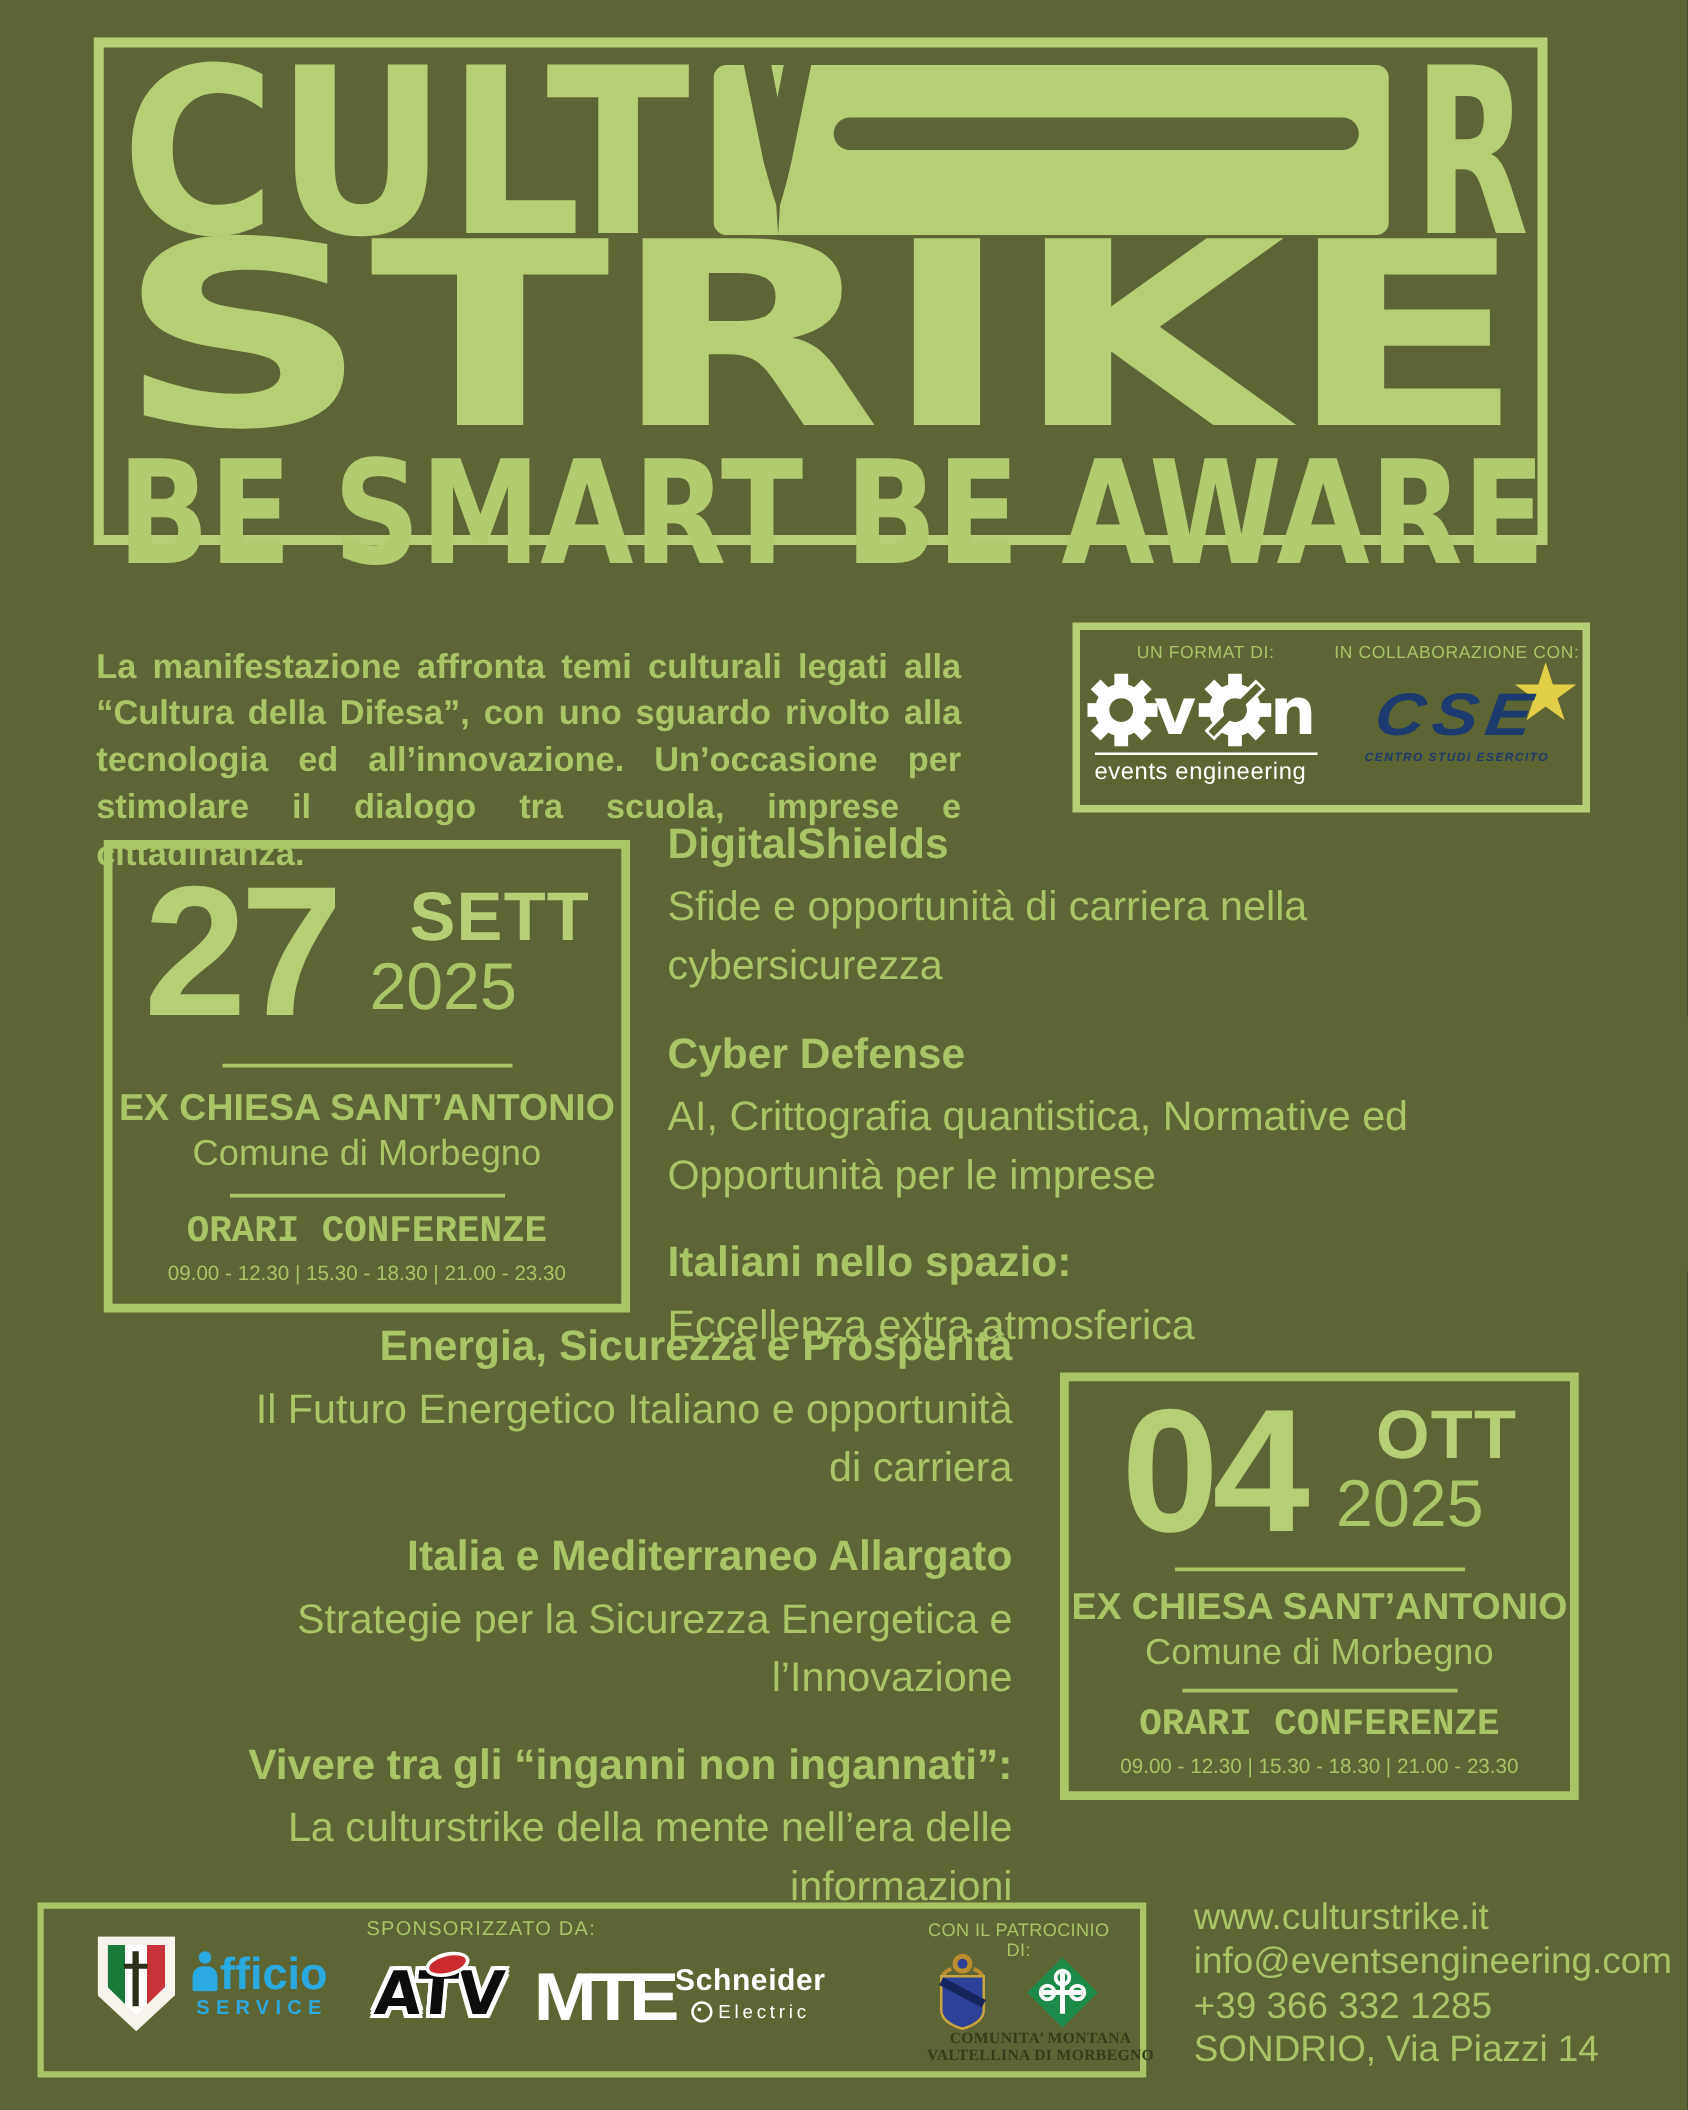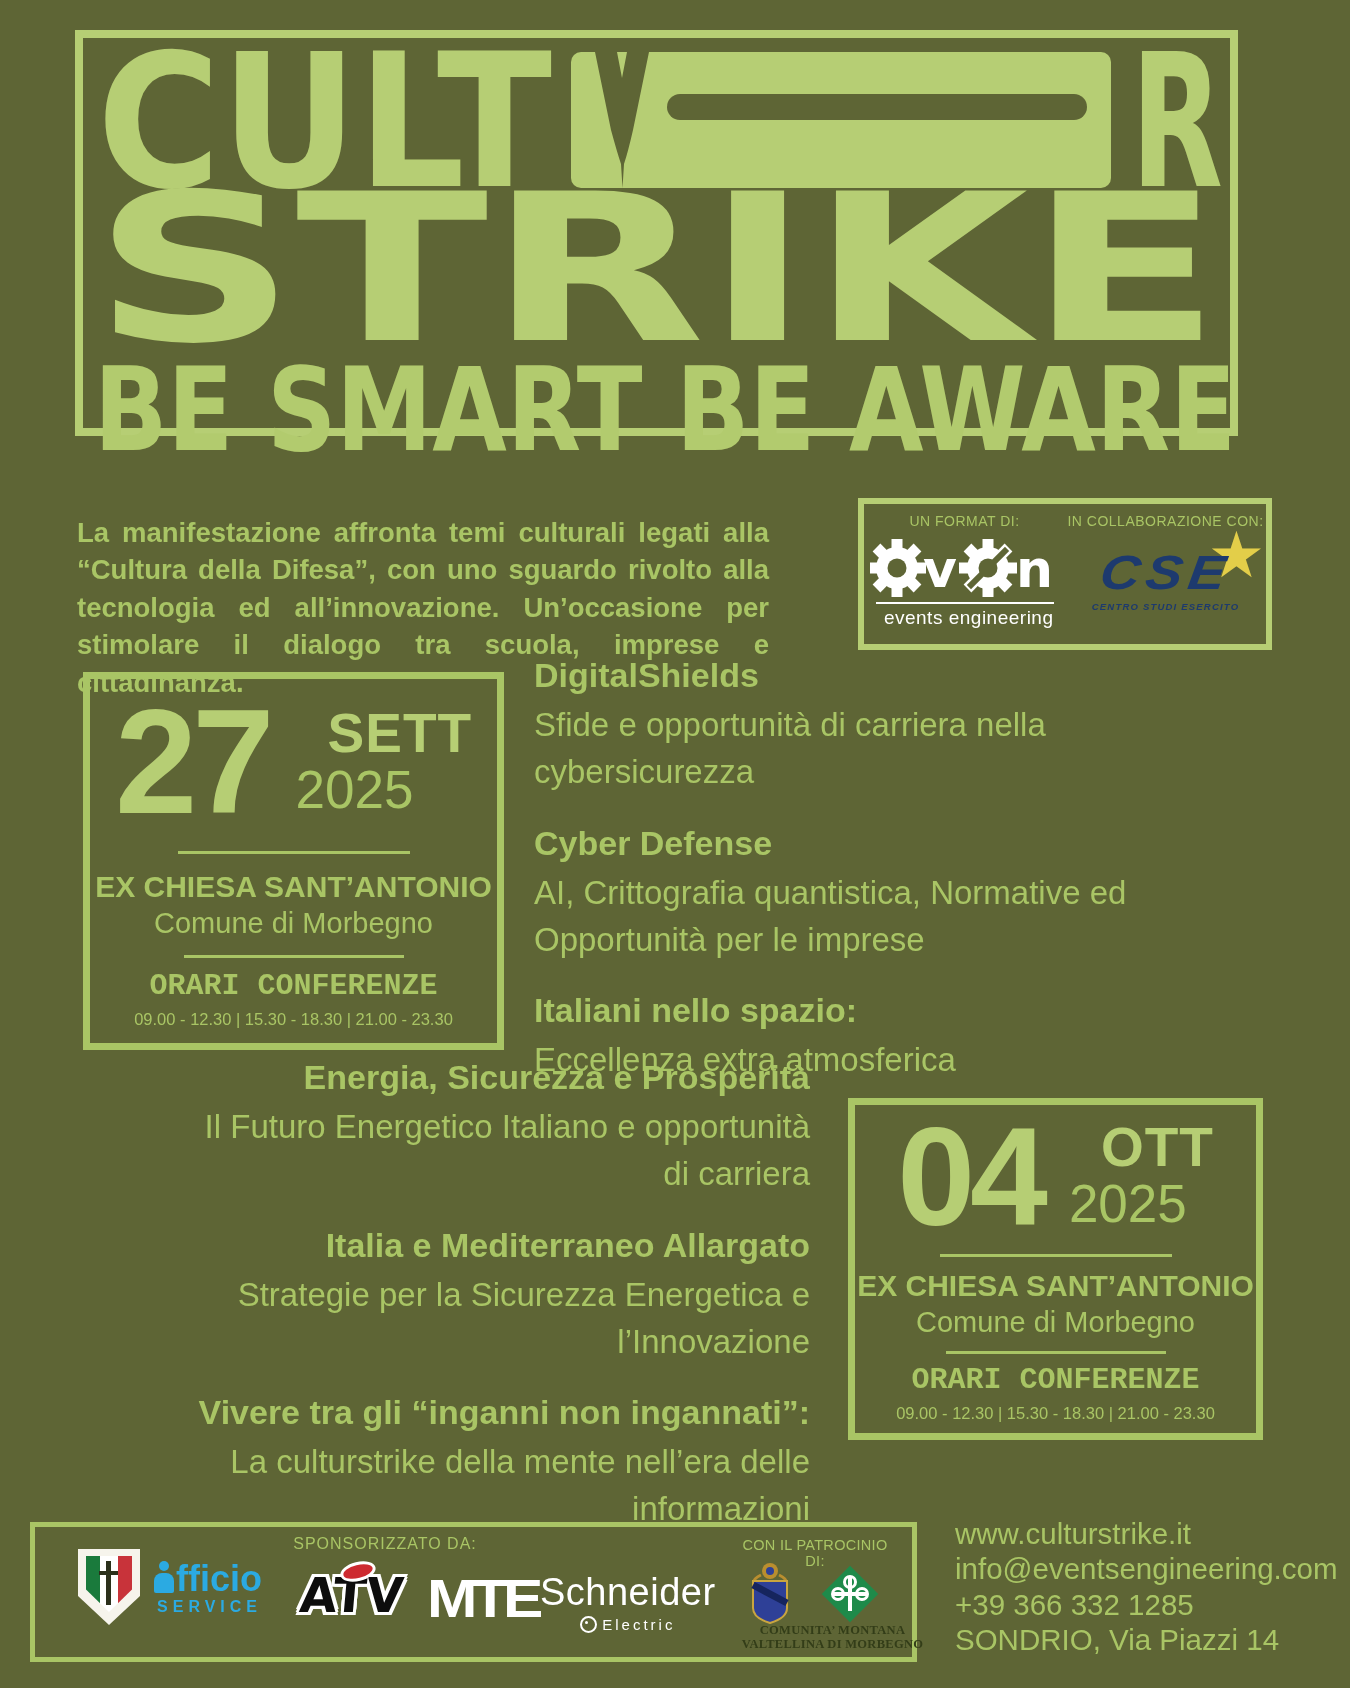--- a/index.html
+++ b/index.html
@@ -29,21 +29,21 @@
 
   
   .intro-h{left:77px;top:464px;font-size:40px;font-weight:bold;letter-spacing:1px;color:var(--g);white-space:nowrap;}
   .intro-p{left:77px;top:514px;width:692px;font-size:27.5px;font-weight:bold;line-height:1.36;text-align:justify;color:var(--g);}
 
   
   .partners{left:858px;top:498px;width:414px;height:152px;border:6px solid var(--g2);box-sizing:border-box;display:flex;}
   .pcol{flex:1;display:flex;flex-direction:column;align-items:center;padding-top:9px;}
   .plabel{font-size:14px;letter-spacing:.5px;color:var(--g);white-space:nowrap;}
   .even-wrap{margin-top:8px;display:flex;flex-direction:column;align-items:center;}
-  .even-sub{margin-top:3px;border-top:2px solid #fff;padding-top:3px;color:#fff;font-size:19px;letter-spacing:.5px;white-space:nowrap;width:178px;text-align:right;}
+  .even-sub{margin-top:3px;border-top:2px solid #fff;padding-top:3px;color:#fff;font-size:19px;letter-spacing:.5px;white-space:nowrap;width:178px;text-align:left;}
   .cse-wrap{margin-top:16px;position:relative;text-align:center;}
   .cse-name{font-size:48px;font-weight:bold;font-style:italic;letter-spacing:5px;color:var(--navy);display:inline-block;transform:skewX(-8deg) scaleX(1.15);}
   .cse-star{position:absolute;right:-26px;top:-22px;font-size:64px;color:var(--star);font-family:"DejaVu Sans",sans-serif;line-height:1;}
   .cse-sub{font-size:9.5px;font-weight:bold;font-style:italic;letter-spacing:1.2px;color:var(--navy);margin-top:1px;white-space:nowrap;}
 
   
   .datebox{border:7px solid var(--g);box-sizing:border-box;display:flex;flex-direction:column;align-items:center;text-align:center;}
   .db1{left:83px;top:672px;width:421px;height:378px;}
   .db2{left:848px;top:1098px;width:415px;height:342px;}
   .db-top{display:flex;align-items:center;gap:26px;margin-top:18px;}
@@ -91,21 +91,21 @@
   .uff-sub{font-size:16px;font-weight:bold;letter-spacing:5px;margin-top:3px;text-align:right;}
 
   .atv{left:265px;top:40px;}
   .atv-red{position:absolute;left:40px;top:-5px;width:30px;height:13px;background:var(--red);border:3px solid #fff;border-radius:50%;transform:rotate(-14deg);z-index:2;}
   .atv-text{position:relative;z-index:1;font-size:48px;font-weight:bold;font-family:"DejaVu Sans",sans-serif;color:#0d0d0d;transform:skewX(-5deg);
     text-shadow:-3px -3px 0 #fff,3px -3px 0 #fff,-3px 3px 0 #fff,3px 3px 0 #fff,0 -3px 0 #fff,0 3px 0 #fff,-3px 0 0 #fff,3px 0 0 #fff;}
 
   .mte{left:392px;top:40px;font-size:54px;font-weight:bold;color:#fff;letter-spacing:-5px;transform:scaleX(1.12);transform-origin:left;}
 
   .schneider{left:505px;top:44px;color:#fff;text-align:center;}
-  .sch-name{font-size:38px;font-weight:normal;letter-spacing:.5px;}
+  .sch-name{font-size:24px;font-weight:bold;letter-spacing:.5px;}
   .sch-sub{display:flex;align-items:center;justify-content:center;gap:5px;margin-top:2px;}
   .se-mark{width:13px;height:13px;border:2px solid #fff;border-radius:50%;position:relative;}
   .se-mark::after{content:"";position:absolute;left:3px;top:3px;width:3px;height:3px;background:#fff;border-radius:50%;}
   .sch-electric{font-size:15px;letter-spacing:3px;}
 
   .crest-blue{left:713px;top:34px;}
   .crest-diamond{left:786px;top:38px;}
   .pat-caption{left:690px;top:97px;width:215px;text-align:center;
     font-family:"Liberation Serif",serif;font-weight:bold;font-size:12.5px;line-height:1.1;color:#333d18;letter-spacing:.3px;}
 

